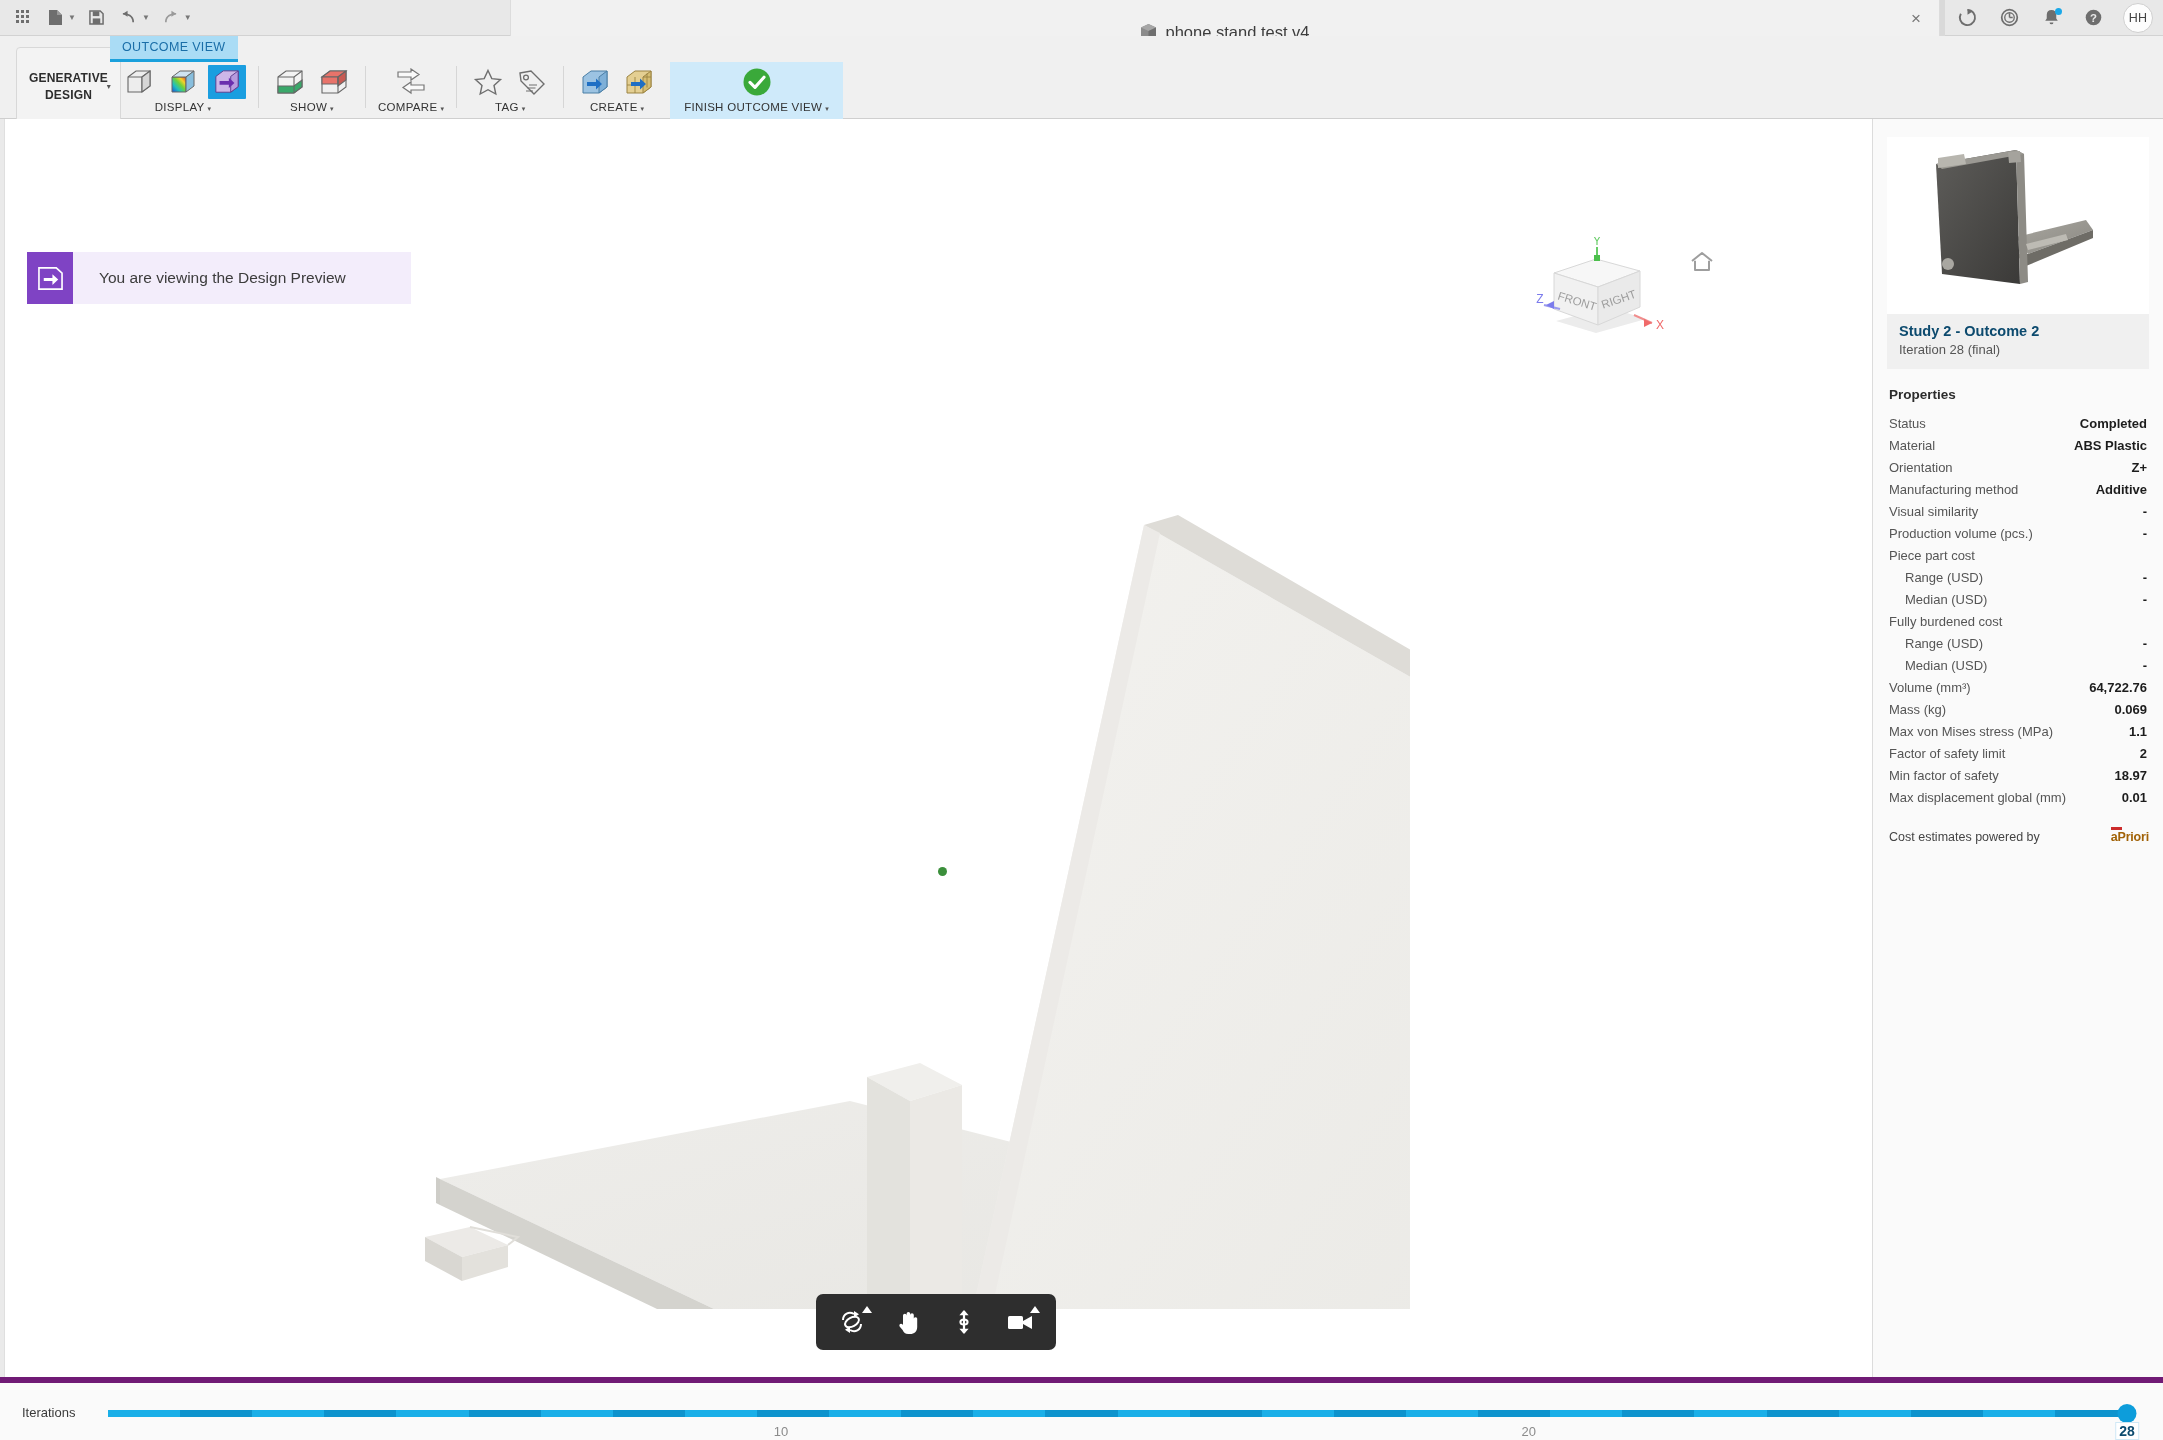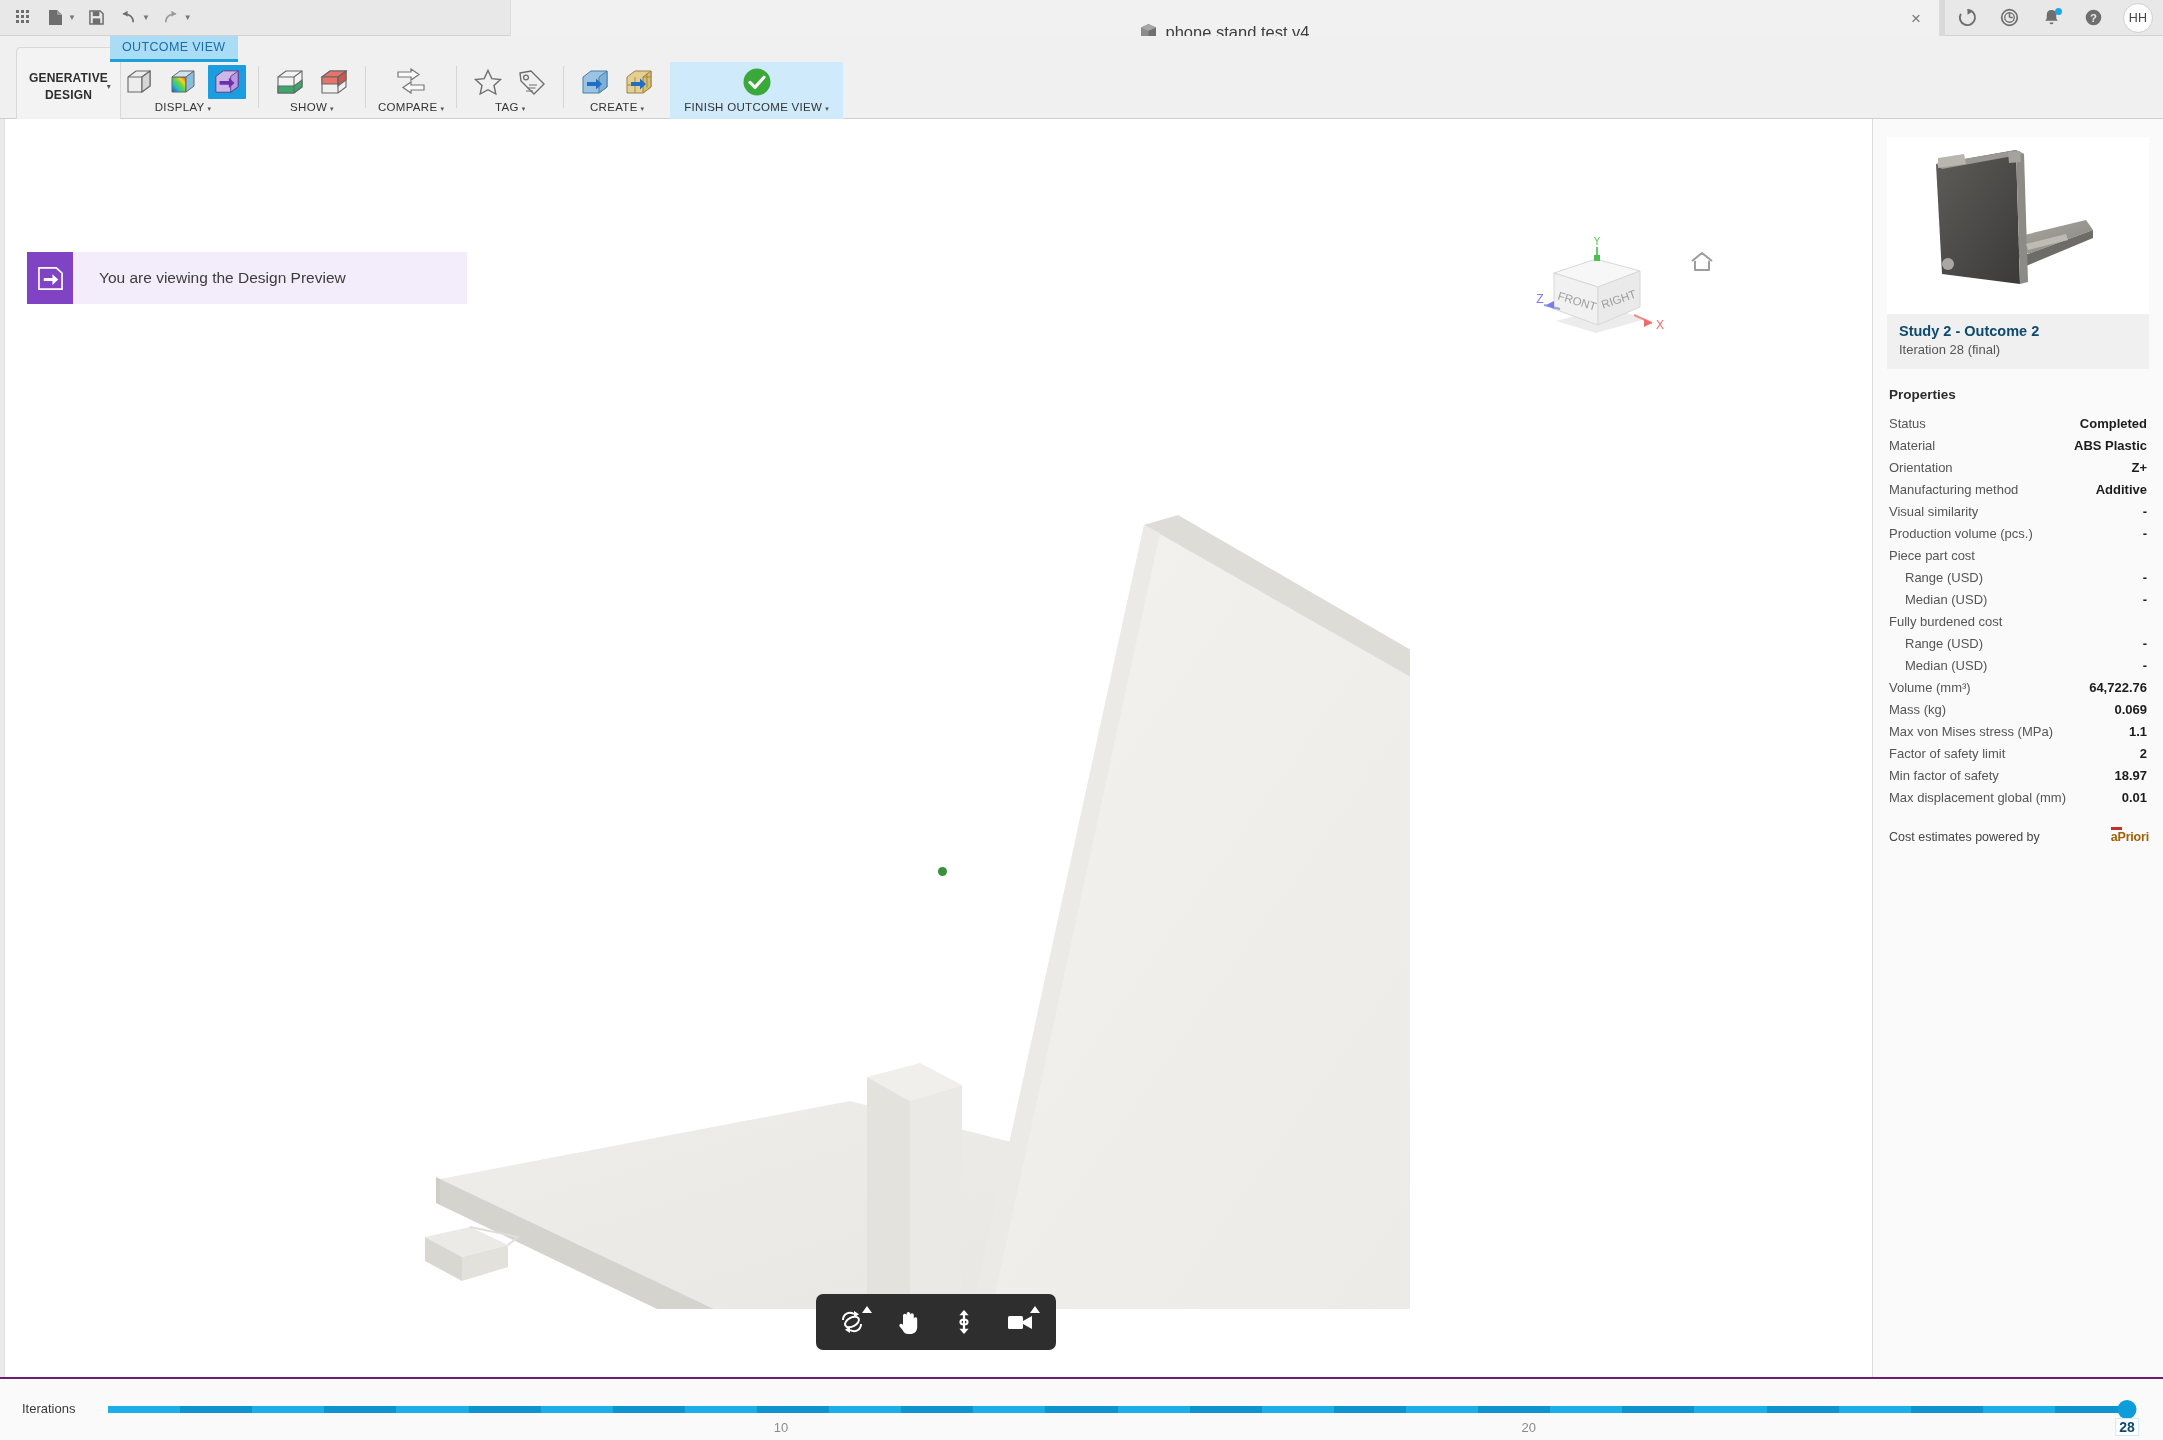--- a/index.html
+++ b/index.html
@@ -81,21 +81,21 @@
   }
   .finish .group-icons { height: 37px; }
 
   
   .main { flex: 1 1 auto; display: flex; position: relative; background: #ffffff; min-height: 0; }
   .viewport { position: relative; flex: 1 1 auto; background: #ffffff; overflow: hidden; border-right: 1px solid #dcdcdc;}
   .leftrail { position: absolute; left: 0; top: 0; bottom: 0; width: 5px; background: #eaeaea; border-right: 1px solid #dfdfdf; }
 
   .banner {
     position: absolute; left: 27px; top: 133px; height: 52px; display: flex; align-items: stretch;
-    background: #f3edfb; width: 440px;
+    background: #f3edfb; width: 384px;
   }
   .banner-ico { width: 46px; background: #7f43c4; display: flex; align-items: center; justify-content: center; }
   .banner-txt { display: flex; align-items: center; padding-left: 26px; font-size: 15.5px; color: #3c3c3c; }
 
   
   .viewcube { position: absolute; right: 208px; top: 118px; width: 130px; height: 100px; }
   .home-icon { position: absolute; left: 1690px; top: 132px; color: #9a9a9a; }
 
   
   .model { position: absolute; left: 400px; top: 370px; width: 1010px; height: 820px; }
@@ -121,21 +121,21 @@
   .prow { display: flex; justify-content: space-between; align-items: baseline; padding: 3.5px 2px; font-size: 13px; }
   .prow .k { color: #555; }
   .prow .v { color: #1c1c1c; font-weight: bold; }
   .prow.indent .k { padding-left: 16px; }
   .footnote { margin-top: 22px; font-size: 12.5px; color: #444; display: flex; align-items: baseline; gap: 0; padding-left: 2px; justify-content: space-between;}
   .apriori { font-weight: bold; color: #a16207; letter-spacing: -.2px; position: relative; }
   .apriori::before { content: ""; position: absolute; left: 0px; top: -3px; width: 11px; height: 3px; background: #cc2b2b; }
 
   
   .bottombar {
-    flex: 0 0 63px; height: 63px; background: #fafafa; border-top: 2px solid #701a75;
+    flex: 0 0 63px; height: 63px; background: #fafafa; border-top: 6px solid #701a75;
     position: relative;
   }
   .it-label { position: absolute; left: 22px; top: 22px; font-size: 13px; color: #3a3a3a; }
   .track { position: absolute; left: 108px; right: 36px; top: 27px; height: 7px; display: flex; }
   .seg { flex: 1 1 auto; height: 7px; }
   .knob {
     position: absolute; width: 19px; height: 19px; border-radius: 50%; background: #0d9ddb;
     top: 21px; transform: translateX(-50%);
   }
   .tickmark { position: absolute; font-size: 13px; color: #8b8b8b; top: 41px; transform: translateX(-50%); }

